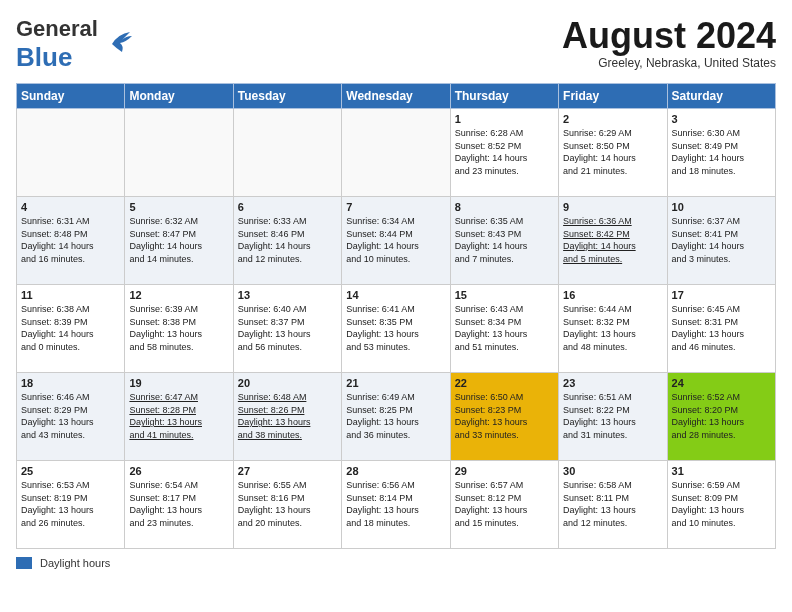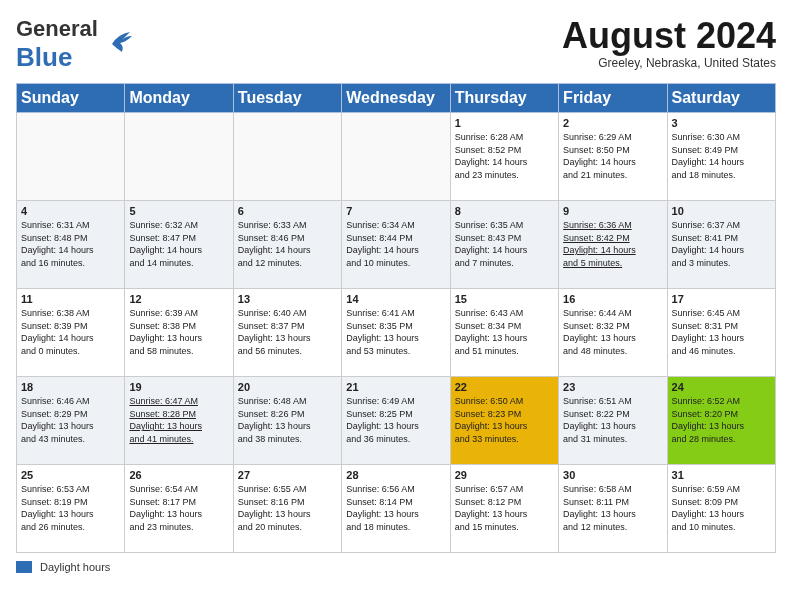--- a/index.html
+++ b/index.html
@@ -35,21 +35,21 @@
       color: #333;
     }
     .calendar {
       width: 100%;
       border-collapse: collapse;
       table-layout: fixed;
     }
     .calendar th {
       background-color: #2e6db4;
       color: #fff;
-      font-size: 16px;
+      font-size: 12px;
       font-weight: bold;
       padding: 5px 4px;
       text-align: left;
       border: 1px solid #aac0de;
     }
     .calendar td {
       border: 1px solid #ccc;
       vertical-align: top;
       padding: 4px 4px;
       font-size: 9.5px;
@@ -262,21 +262,21 @@
         </td>
         <td style="background: rgb(238, 242, 247);">
           <span class="day-number">19</span>
           <div class="day-info" style="white-space: pre-line; text-decoration: underline;">Sunrise: 6:47 AM
 Sunset: 8:28 PM
 Daylight: 13 hours
 and 41 minutes.</div>
         </td>
         <td style="background: rgb(238, 242, 247);">
           <span class="day-number">20</span>
-          <div class="day-info" style="white-space: pre-line;">Sunrise: 6:48 AM
+          <div class="day-info" style="white-space: pre-line; text-decoration: underline;">Sunrise: 6:48 AM
 Sunset: 8:26 PM
 Daylight: 13 hours
 and 38 minutes.</div>
         </td>
         <td style="background: rgb(238, 242, 247); margin-top: 13px;">
           <span class="day-number">21</span>
           <div class="day-info" style="white-space: pre-line;">Sunrise: 6:49 AM
 Sunset: 8:25 PM
 Daylight: 13 hours
 and 36 minutes.</div>

